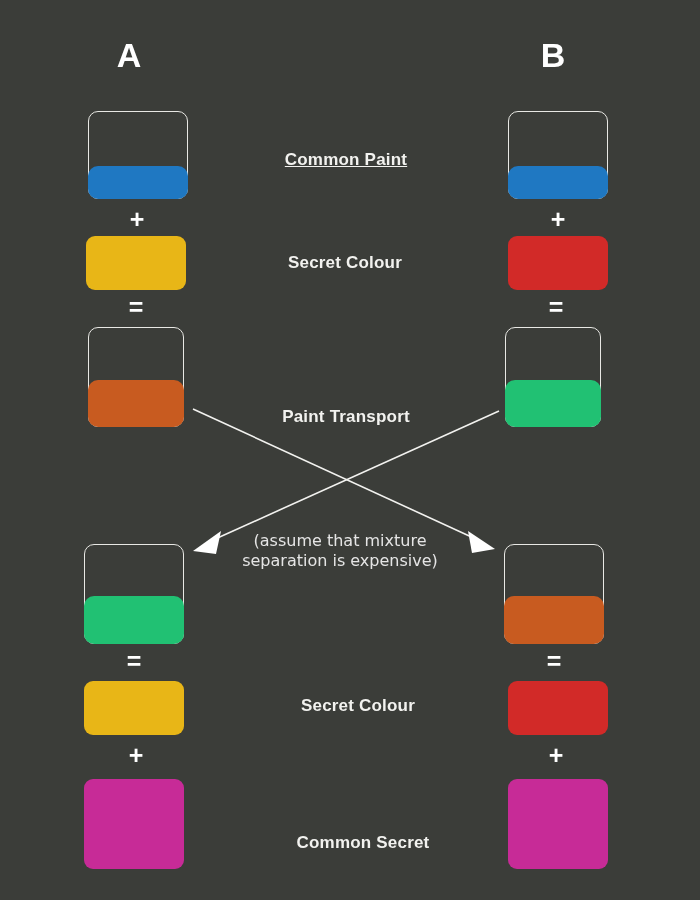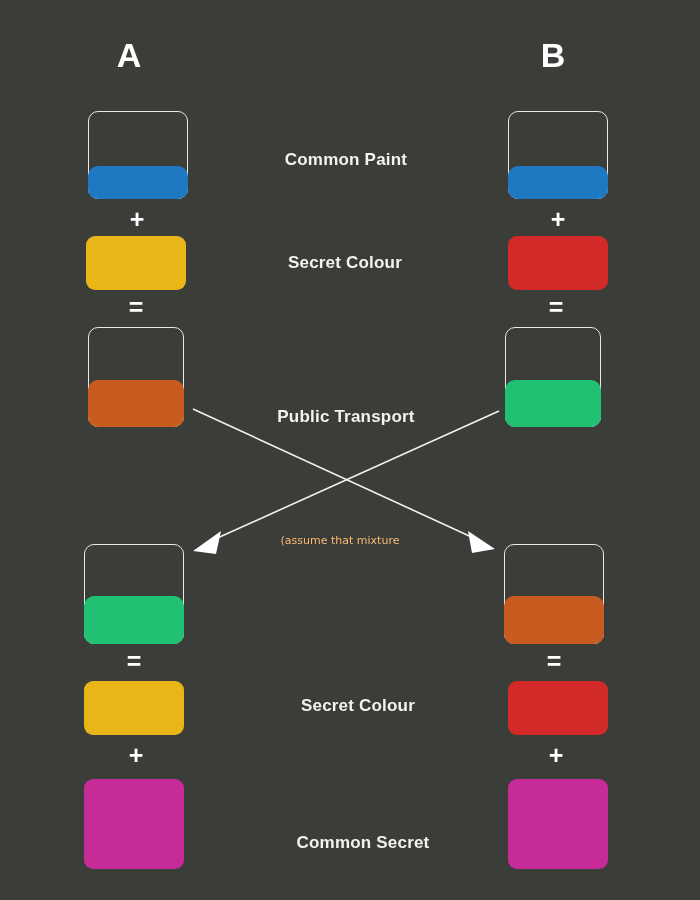--- a/index.html
+++ b/index.html
@@ -68,22 +68,22 @@
     font-size: 17px;
     color: #f2f2ef;
     text-align: center;
     width: 360px;
     line-height: 22px;
     letter-spacing: 0.2px;
   }
   .note-label {
     font-family: "DejaVu Sans", sans-serif;
     font-weight: normal;
-    font-size: 11px;
-    color: #fdba74;
+    font-size: 16px;
+    color: #e5e5e5;
     text-align: center;
     width: 300px;
     line-height: 20px;
   }
 
   #arrows {
     position: absolute;
     left: 0;
     top: 0;
     width: 700px;
@@ -116,38 +116,39 @@
   </div>
   <div class="abs op" style="left:528px; top:206px;">+</div>
 
   <div class="abs swatch" style="left:508px; top:236px; width:100px; height:54px; background:#d22a28;"></div>
   <div class="abs op" style="left:526px; top:294px;">=</div>
 
   <div class="abs beaker" style="left:505px; top:327px; width:96px; height:100px;">
     <div class="liquid" style="left:-1px; bottom:-1px; width:96px; height:47px; background:#21c173;"></div>
   </div>
 
-  <div class="abs center-label" style="left:166px; top:149px;">Common Paint</div>
+  <div class="abs center-label" style="left:166px; top:149px;text-decoration:underline;">Common Paint</div>
   <div class="abs center-label" style="left:165px; top:252px;">Secret Colour</div>
-  <div class="abs center-label" style="left:166px; top:406px;">Public Transport</div>
+  <div class="abs center-label" style="left:166px; top:406px;">Paint Transport</div>
 
   <svg id="arrows" viewBox="0 0 700 900">
 
     <g>
       <line x1="193" y1="409" x2="478" y2="540" stroke="#f2f2ef" stroke-width="1.6"></line>
       <polygon points="495,549 468,531 472,553" fill="#ffffff"></polygon>
     </g>
 
     <g>
       <line x1="499" y1="411" x2="213" y2="540" stroke="#f2f2ef" stroke-width="1.6"></line>
       <polygon points="193,551 221,531 216,554" fill="#ffffff"></polygon>
     </g>
   </svg>
 
   <div class="abs note-label" style="left:190px; top:531px;">(assume that mixture</div>
+  <div class="abs note-label" style="left:190px; top:551px;">separation is expensive)</div>
 
   <div class="abs beaker" style="left:84px; top:544px; width:100px; height:100px;">
     <div class="liquid" style="left:-1px; bottom:-1px; width:100px; height:48px; background:#21c173;"></div>
   </div>
   <div class="abs op" style="left:104px; top:648px;">=</div>
 
   <div class="abs swatch" style="left:84px; top:681px; width:100px; height:54px; background:#e8b617;"></div>
   <div class="abs op" style="left:106px; top:742px;">+</div>
 
   <div class="abs swatch" style="left:84px; top:779px; width:100px; height:90px; background:#c72b97;"></div>

